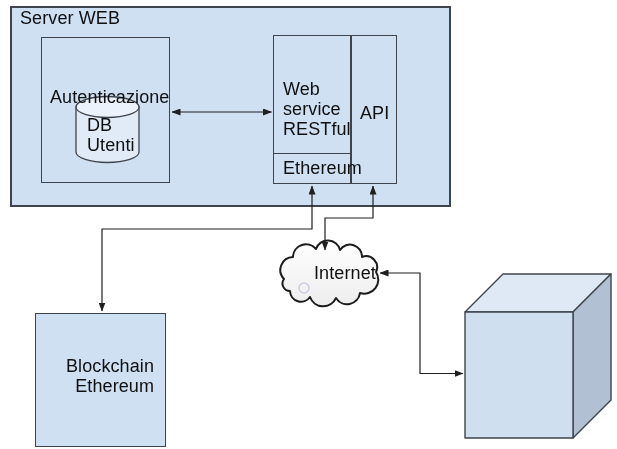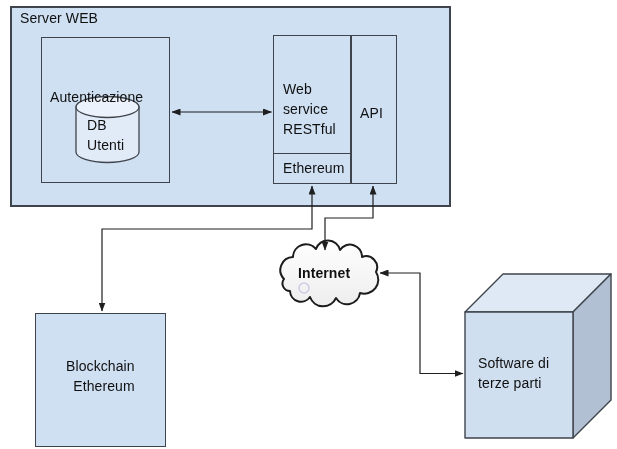--- a/index.html
+++ b/index.html
@@ -9,21 +9,21 @@
     font-family:"Liberation Sans",sans-serif;
     color:var(--text,#101010);
   }
   .node{
     position:absolute;box-sizing:border-box;
     background:var(--node-fill,#cfe0f3);
     border:1.5px solid var(--node-border,#3f444c);
   }
   .node.outer{border-width:2px;}
   .lbl{
-    position:absolute;z-index:3;font-size:14px;line-height:20px;
+    position:absolute;z-index:3;font-size:18px;line-height:20px;
     white-space:pre-line;letter-spacing:.1px;
   }
   svg.layer{position:absolute;left:0;top:0;z-index:2;}
   .edge{fill:none;stroke:var(--edge,#1f1f1f);stroke-width:1.2;}
   .cyl-body{fill:var(--cylinder-body,#e1ebf7);stroke:var(--node-border,#3f444c);stroke-width:1.3;}
   .cyl-top{fill:var(--cylinder-top,#ecf2fb);stroke:var(--node-border,#3f444c);stroke-width:1.3;}
   .cloud{fill:url(#cloudGrad);stroke:var(--cloud-stroke,#1c1c1c);stroke-width:2;stroke-linejoin:round;}
   .cube-top{fill:var(--cube-top,#dfe9f6);stroke:var(--node-border,#3f444c);stroke-width:1.4;stroke-linejoin:round;}
   .cube-front{fill:var(--cube-front,#d0dff0);stroke:var(--node-border,#3f444c);stroke-width:1.4;stroke-linejoin:round;}
   .cube-side{fill:var(--cube-side,#b2c0d3);stroke:var(--node-border,#3f444c);stroke-width:1.4;stroke-linejoin:round;}
@@ -81,18 +81,16 @@
 
   <div class="lbl" style="left:20px;top:8px;">Server WEB</div>
   <div class="lbl" style="left:50px;top:43px;margin-top:44px;">Autenticazione</div>
   <div class="lbl" style="left:283px;top:79px;">Web
 service
 RESTful</div>
   <div class="lbl" style="left:87px;top:115px;">DB
 Utenti</div>
   <div class="lbl" style="left:360px;top:103px;">API</div>
   <div class="lbl" style="left:283px;top:158px;">Ethereum</div>
-  <div class="lbl" style="left:298px;top:263px;font-weight:bold;">Internet</div>
+  <div class="lbl" style="left:314px;top:263px;">Internet</div>
   <div class="lbl" style="left:66px;top:356px;text-align:right;">Blockchain
 Ethereum</div>
-  <div class="lbl" style="left:478px;top:353px;">Software di
-terze parti</div>
 </div>
 
 </body></html>

